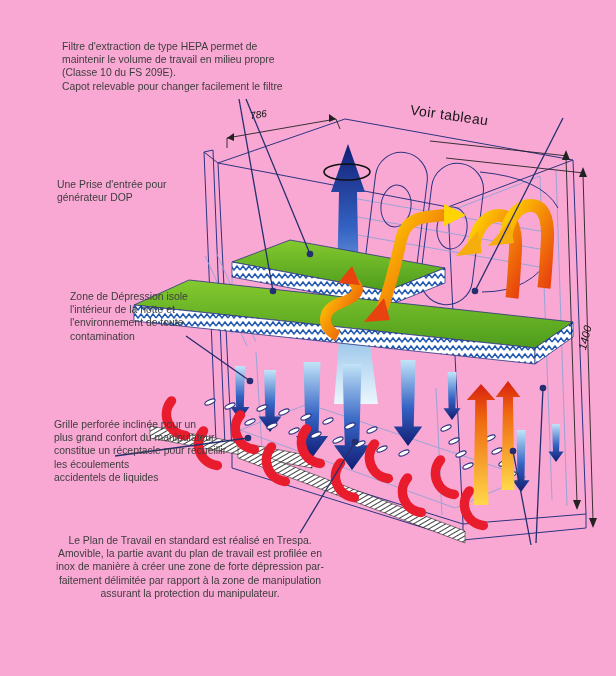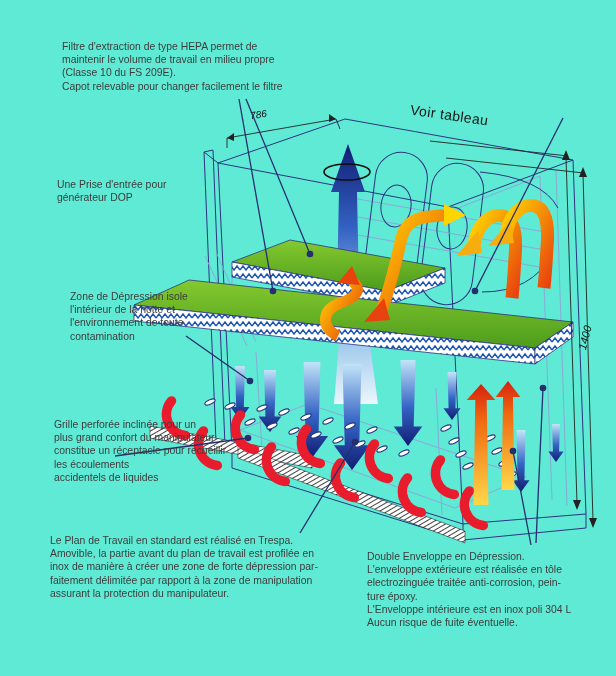--- a/index.html
+++ b/index.html
@@ -1,16 +1,16 @@
 <!DOCTYPE html>
 <html style="--c-wireframe: #2c3480; --c-wireframe_light: #8fa3d6; --c-leader: #252e6e; --c-text: #3d3d3d; --c-dim_text: #111111; --c-filter_green_light: #84c92f; --c-filter_green_dark: #4d9c1c; --c-zigzag_blue: #1e56b0; --c-air_cold_dark: #111d74; --c-air_cold_mid: #3564c4; --c-air_cold_light: #c2e4f8; --c-air_hot_red: #e8420e; --c-air_hot_orange: #ef6a10; --c-air_hot_yellow: #ffd400; --c-air_hot_gold: #ffd84a; --c-spill_red: #e81c2c;"><head>
 <meta charset="utf-8">
 <style>
   html,body{margin:0;padding:0;background:#fff;}
-  .stage{position:relative;width:616px;height:676px;background:#5eead4;overflow:hidden;
+  .stage{position:relative;width:616px;height:676px;background:#f9a8d4;overflow:hidden;
          font-family:"Liberation Sans",sans-serif;}
   .stage svg{position:absolute;left:0;top:0;}
   .ann{position:absolute;font-size:10.4px;line-height:13.2px;color:var(--c-text,#3d3d3d);
        white-space:pre-line;}
   .dimlabel{position:absolute;font-style:italic;font-size:10px;color:var(--c-dim_text,#111);}
   .seetable{position:absolute;font-size:14px;letter-spacing:.4px;color:#151515;}
   .wl{stroke:var(--c-wireframe,#2c3480);stroke-width:1;fill:none;}
   .wll{stroke:var(--c-wireframe_light,#8fa3d6);stroke-width:.9;fill:none;}
   .fanline{stroke:var(--c-wireframe,#2c3480);stroke-width:1;fill:none;}
   .blackline{stroke:#101010;stroke-width:1.6;fill:none;}
@@ -257,28 +257,22 @@
 générateur DOP</div>
   <div class="ann" style="left:70px;top:290px;">Zone de Dépression isole
 l'intérieur de la hotte et
 l'environnement de toute
 contamination</div>
   <div class="ann" style="left:54px;top:418px;">Grille perforée inclinée pour un
 plus grand confort du manipulateur
 constitue un réceptacle pour recueillir
 les écoulements
 accidentels de liquides</div>
-  <div class="ann" style="left:50px;top:534px;">Le Plan de Travail en standard est réalisé en Trespa.
+  <div class="ann" style="left:56px;top:534px;text-align:center;">Le Plan de Travail en standard est réalisé en Trespa.
 Amovible, la partie avant du plan de travail est profilée en
 inox de manière à créer une zone de forte dépression par-
 faitement délimitée par rapport à la zone de manipulation
 assurant la protection du manipulateur.</div>
-  <div class="ann" style="left:367px;top:550px;">Double Enveloppe en Dépression.
-L'enveloppe extérieure est réalisée en tôle
-electrozinguée traitée anti-corrosion, pein-
-ture époxy.
-L'Enveloppe intérieure est en inox poli 304 L
-Aucun risque de fuite éventuelle.</div>
 
   <div class="dimlabel" style="left:250px;top:109px;transform:rotate(-9deg);">786</div>
   <div class="seetable" style="left:410px;top:107px;transform:rotate(8deg);">Voir tableau</div>
   <div class="dimlabel" style="left:576px;top:348px;transform-origin:0 0;transform:rotate(-76deg);font-size:11px;">1400</div>
 </div>
 
 </body></html>

